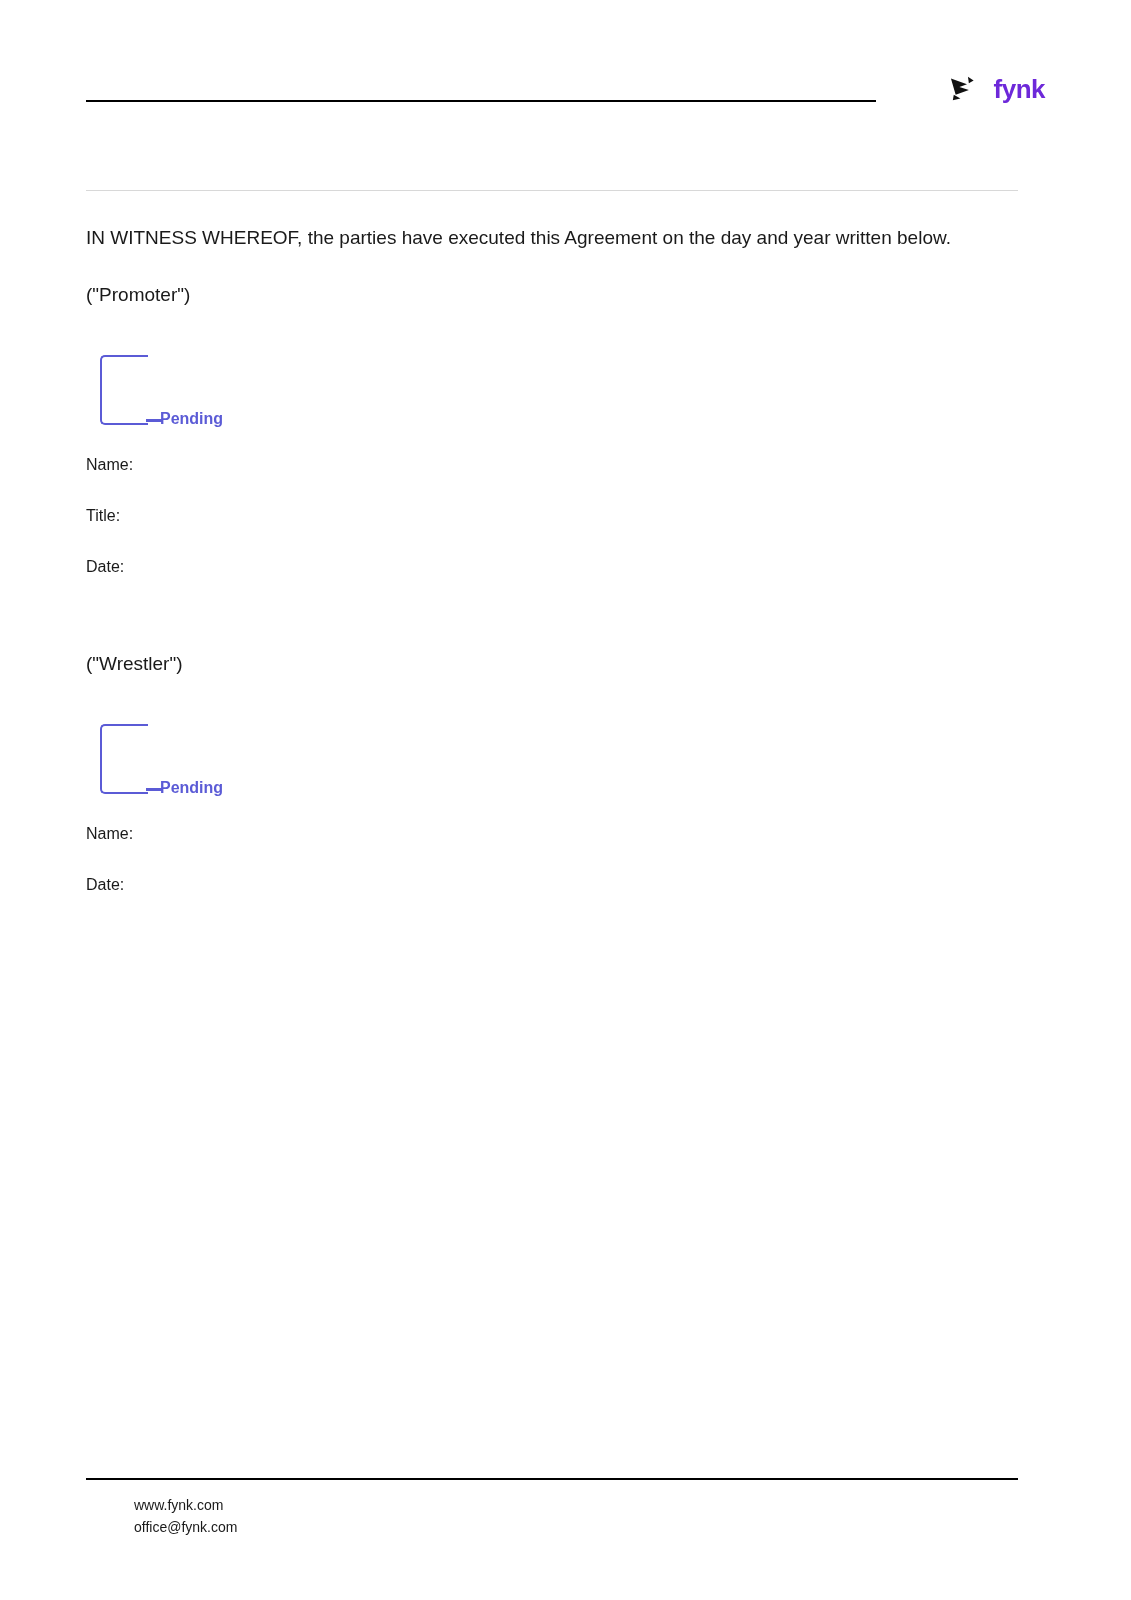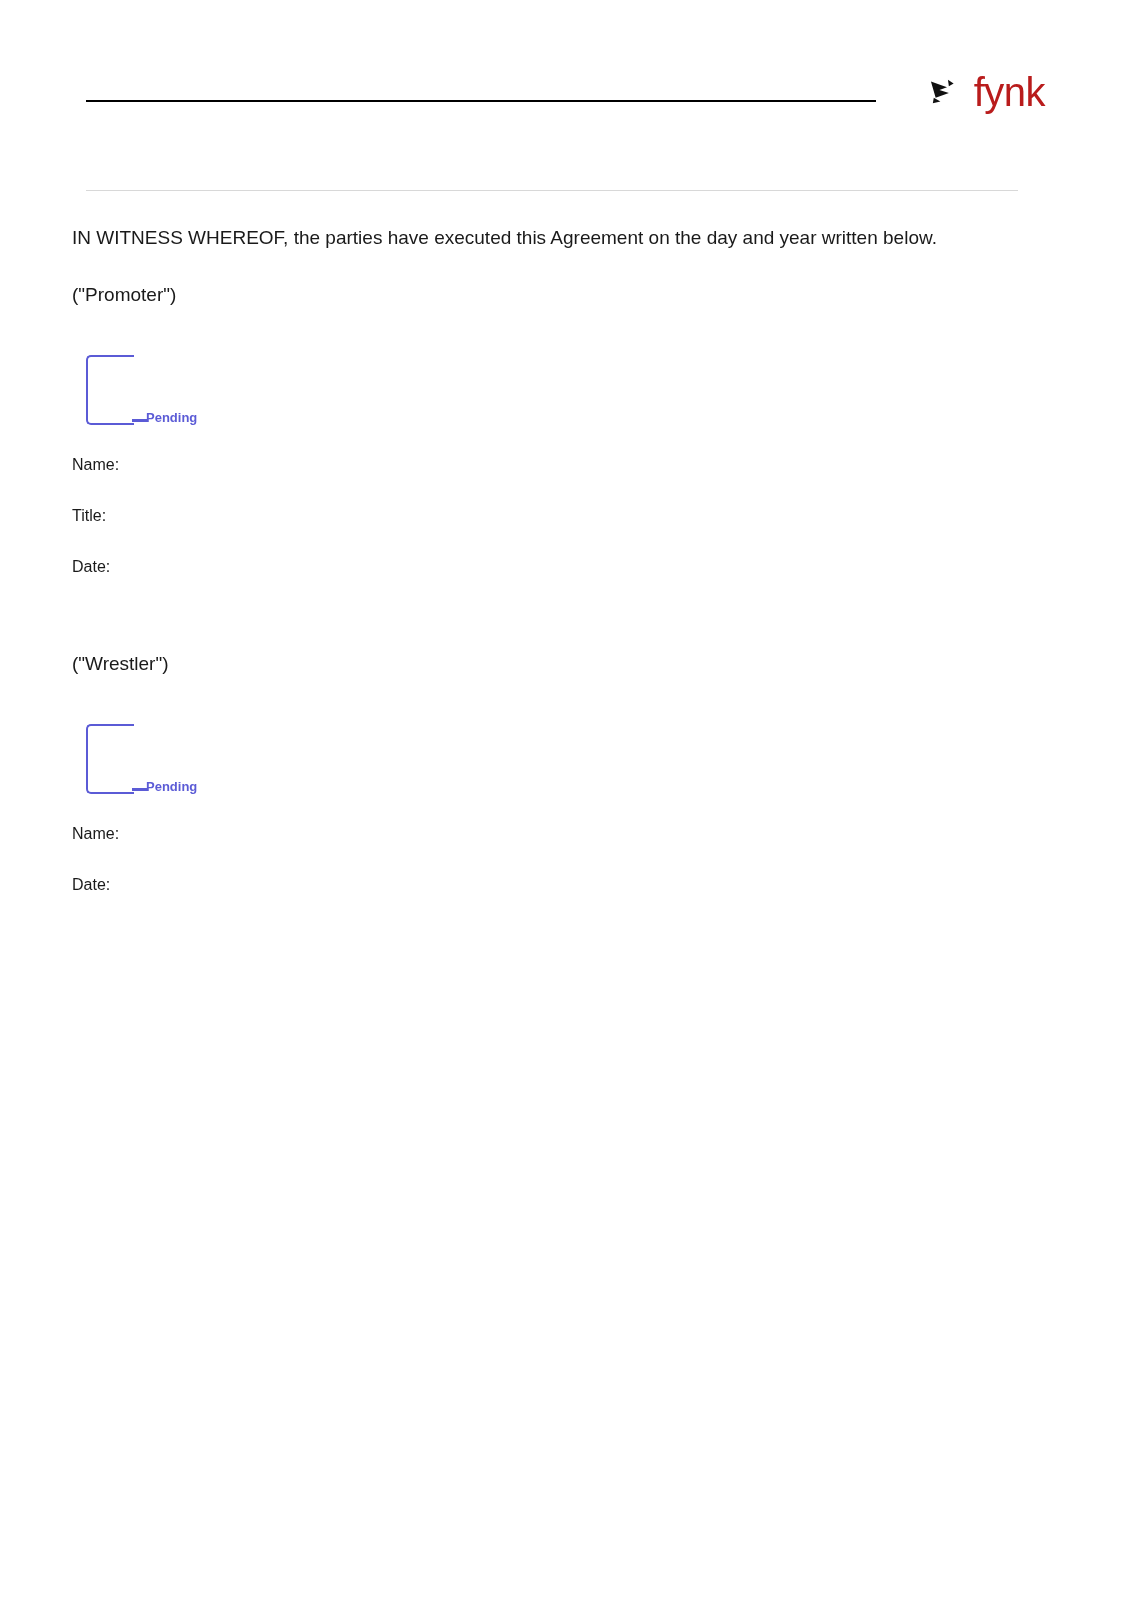--- a/index.html
+++ b/index.html
@@ -42,24 +42,24 @@
     display: flex;
     align-items: center;
     gap: 8px;
   }
   .brand-mark {
     width: 38px;
     height: 34px;
     display: block;
   }
   .brand-name {
-    font-size: 40px;
-    font-weight: 400;
+    font-size: 26px;
+    font-weight: 700;
     letter-spacing: -0.5px;
-    color: #b91c1c;
+    color: #6d28d9;
     line-height: 1;
   }
 
   
   .carryover {
     position: absolute;
     top: 133px;
     left: 143px;
     font-size: 19px;
     line-height: 28px;
@@ -70,21 +70,21 @@
     top: 190px;
     left: 86px;
     width: 932px;
     height: 1px;
     background: #d8d8d8;
   }
 
   .content {
     position: absolute;
     top: 222px;
-    left: 72px;
+    left: 86px;
     width: 900px;
   }
   .para {
     font-size: 19px;
     line-height: 31px;
     color: #1a1a1a;
     margin: 0 0 28px 0;
     max-width: 890px;
   }
   .party-label {
@@ -125,21 +125,21 @@
     left: 46px;
     top: 64px;
     width: 16px;
     height: 2.5px;
     background: #5b5bd6;
   }
   .sig-status {
     position: absolute;
     left: 60px;
     top: 55px;
-    font-size: 13px;
+    font-size: 16px;
     font-weight: 600;
     color: #5b5bd6;
     white-space: nowrap;
   }
   .field-line {
     font-size: 16px;
     line-height: 28px;
     color: #1a1a1a;
     margin: 0 0 23px 0;
   }
@@ -212,14 +212,21 @@
         <div class="sig-tail"></div>
         <div class="sig-status">Pending</div>
       </div>
     </div>
 
     <p class="field-line">Name:</p>
     <p class="field-line">Date:</p>
 
   </div>
 
+  <div class="footer">
+    <div class="footer-rule"></div>
+    <div class="footer-lines">
+      <div>www.fynk.com</div>
+      <div>office@fynk.com</div>
+    </div>
+  </div>
 
 </div>
 
 </body></html>

